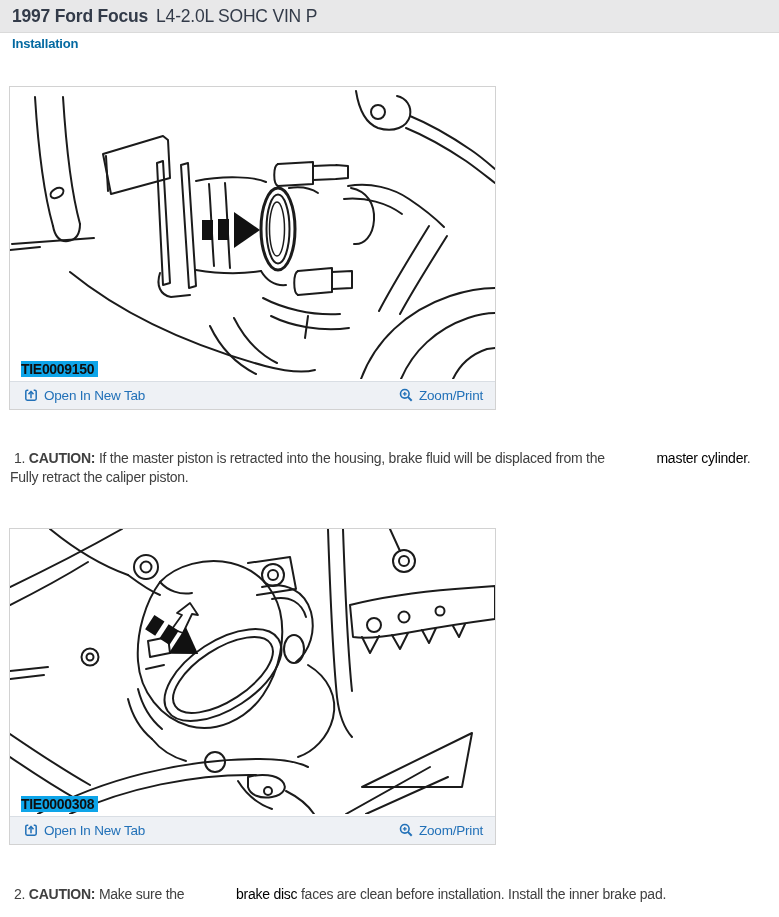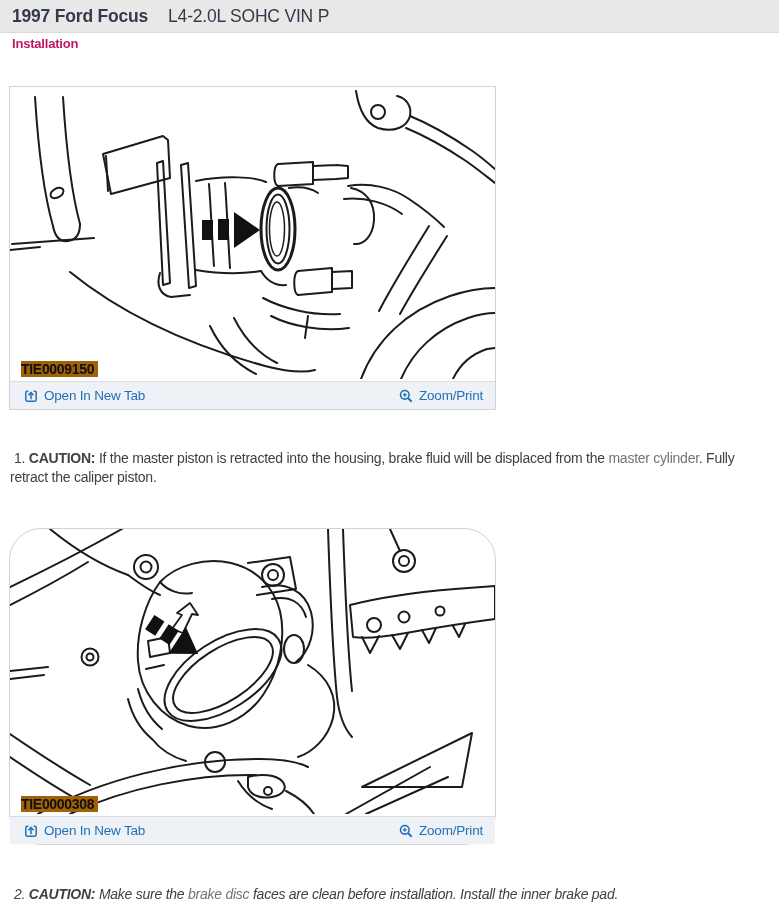--- a/index.html
+++ b/index.html
@@ -12,64 +12,64 @@
   }
   .header-bar {
     background: #e8e8e9;
     border-bottom: 1px solid #dadada;
     height: 33px;
     display: flex;
     align-items: center;
     padding: 0 12px;
   }
   .page-title { font-size: 17.5px; letter-spacing: -0.2px; color: #333b49; font-weight: bold; white-space: nowrap; }
-  .page-title .title-rest { font-weight: 400; margin-left: 20px; }
+  .page-title .title-rest { font-weight: 400; margin-left: 8px; }
   .subheading {
-    font-size: 13px; font-weight: bold; color: #be185d;
+    font-size: 13px; font-weight: bold; color: #0369a1;
     padding: 3px 12px 0 12px; letter-spacing: -0.2px;
   }
   .figure-panel {
     width: 487px;
     margin-left: 9px;
     border: 1px solid #d2d2d2;
     background: #fff;
   }
   #panel-1 { margin-top: 35px; }
-  #panel-2 { margin-top: 42px; border-radius: 32px; }
+  #panel-2 { margin-top: 42px; }
   .drawing-area { position: relative; overflow: hidden; }
   #panel-1 .drawing-area { height: 294px; }
   #panel-2 .drawing-area { height: 287px; }
   .drawing-area svg { display:block; width: 485px; }
   .fig-code {
     position: absolute; left: 11px; bottom: 4px;
     font-size: 14px; font-weight: bold; color: #0f0f0f; letter-spacing: -0.3px;
-    background: #a16207; padding-right: 4px;
+    background: #0ea5e9; padding-right: 4px;
   }
   .fig-toolbar {
     height: 28px;
     background: #eef1f5;
     border-top: 1px solid #d9dee4;
     display: flex; align-items: center; justify-content: space-between;
     padding: 0 12px 0 14px;
   }
   .tool-link {
-    display: inline-flex; align-items: flex-end; gap: 6px;
+    display: inline-flex; align-items: flex-start; gap: 6px;
     color: #2271b8; font-size: 13.5px; letter-spacing: -0.2px;
     text-decoration: none; cursor: pointer;
   }
   .tool-link svg { display:block; }
   .caution {
     margin: 0; padding: 0 10px;
     font-size: 14px; line-height: 18.5px; letter-spacing: -0.25px; color: #404040;
   }
   #caution-1 { margin-top: 39px; }
-  #caution-2 { margin-top: 40px; font-style: italic; }
+  #caution-2 { margin-top: 40px; }
   .caution .c-num { padding-left: 4px; }
   .caution .c-label { font-weight: bold; color: #404040; }
-  .inline-link { color: #737373; text-decoration: none; cursor: pointer; }
+  .inline-link { color: #000000; text-decoration: none; cursor: pointer; margin-left: 48px; }
   .lineart { stroke: #1b1b1b; stroke-width: 2; fill: none; stroke-linecap: round; stroke-linejoin: round; }
 </style>
 </head>
 <body>
 
 <div class="header-bar">
   <div class="page-title"><span>1997 Ford Focus</span><span class="title-rest">L4-2.0L SOHC VIN P</span></div>
 </div>
 
 <div class="subheading">Installation</div>

